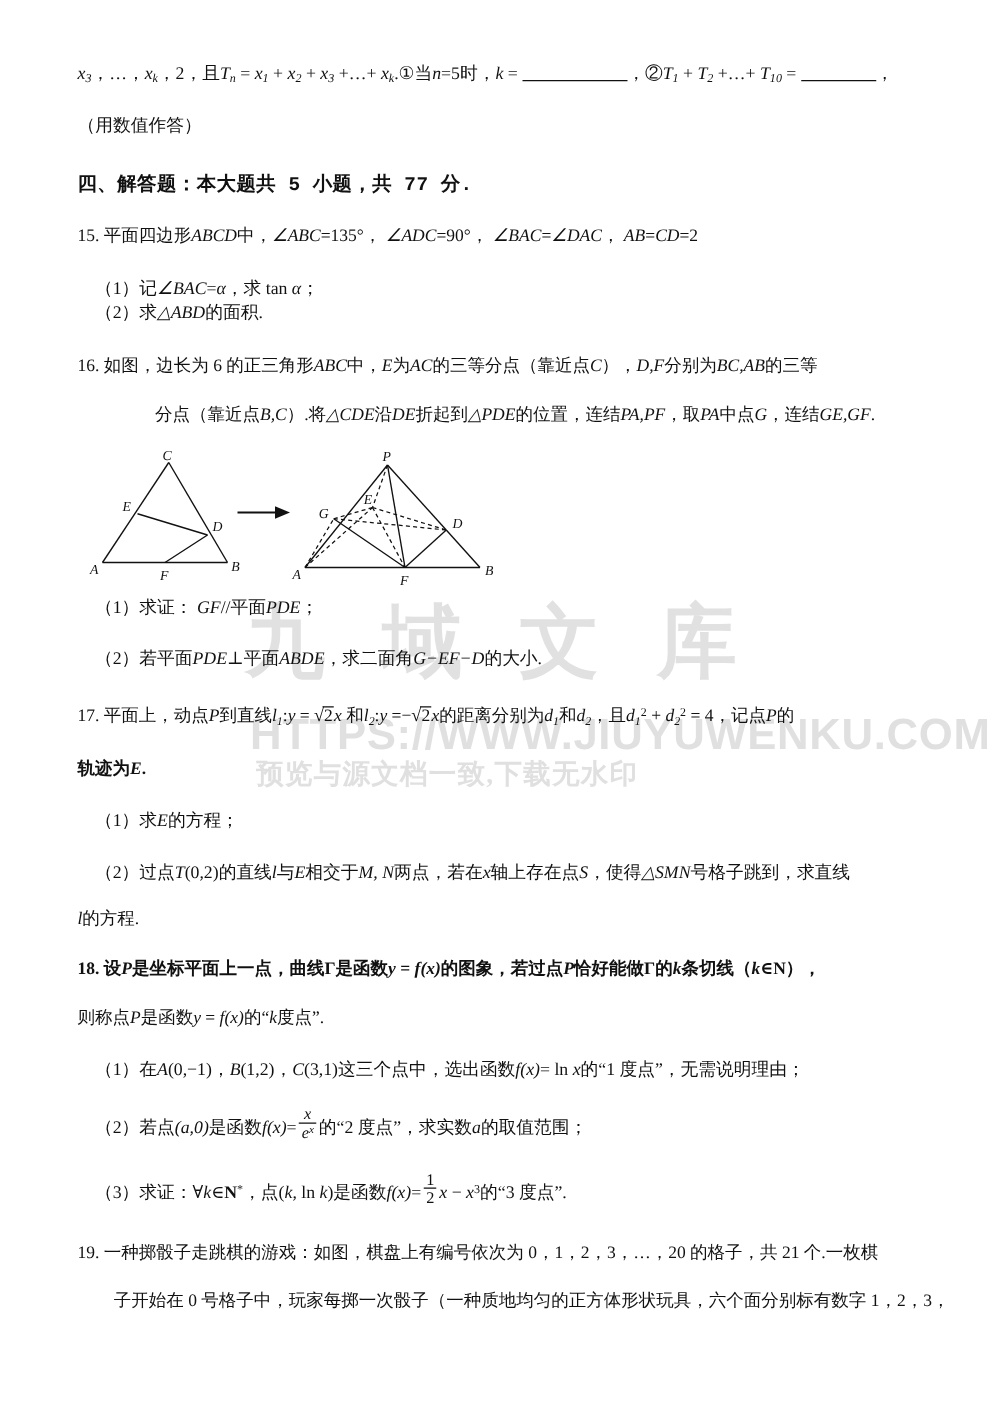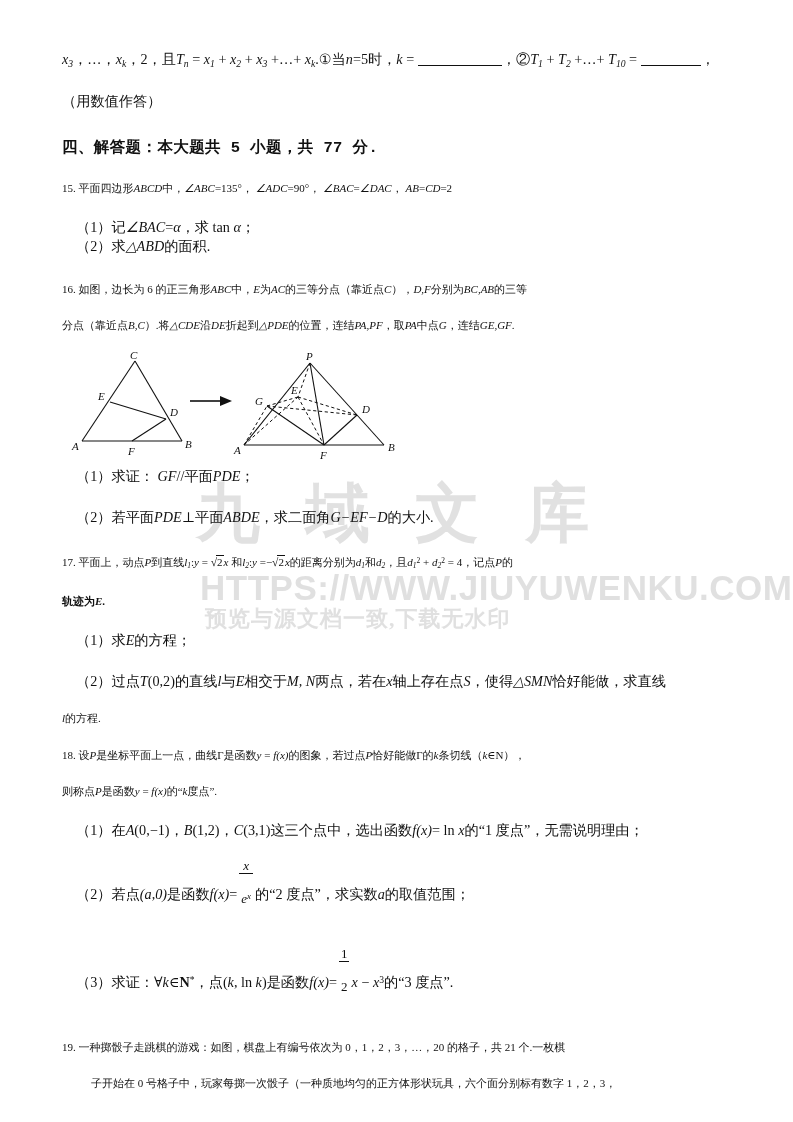--- a/index.html
+++ b/index.html
@@ -83,21 +83,21 @@
     position: relative;
     z-index: 10;
     font-family: "DejaVu Serif", "Liberation Serif", serif;
     font-weight: bold;
     font-size: 15.5px;
     letter-spacing: 0.4px;
   }
   .qline {
     position: relative;
     z-index: 10;
-    font-size: 11px;
+    font-size: 14px;
     line-height: 1.0;
   }
   .sub {
     position: relative;
     z-index: 10;
     font-size: 14.2px;
     margin-left: 14px;
   }
   .mi { font-style: italic; font-family: "Liberation Serif", serif; }
   .num { font-style: normal; }
@@ -110,21 +110,21 @@
     display: inline-block;
     vertical-align: middle;
     text-align: center;
     font-size: 0.92em;
     line-height: 1.05;
     margin: 0 2px;
     position: relative;
     top: -0.35em;
   }
   .frac .n { display: block; padding: 0 2px; }
-  .frac .d { display: block; padding: 18px 2px; border-top: 1.1px solid #111; }
+  .frac .d { display: block; padding: 0 2px; border-top: 1.1px solid #111; }
 
   .sqrt { display: inline-block; white-space: nowrap; }
   .sqrt .rad { font-size: 1.05em; }
   .sqrt .bar { border-top: 1.1px solid #111; padding: 0 1px 0 1px; margin-left: -1px; }
 
   
   .figure {
     position: relative;
     z-index: 10;
     width: 700px;
@@ -164,21 +164,21 @@
 
     <div class="sub" style="margin-bottom:28px;">
       <span>（2）</span><span>求</span><span class="mi">△ABD</span><span>的面积.</span>
     </div>
 
     <div class="qline" style="margin-bottom:25px;">
       <span>16.</span>
       <span>如图，边长为 6 的正三角形</span><span class="mi">ABC</span><span>中，</span><span class="mi">E</span><span>为</span><span class="mi">AC</span><span>的三等分点（靠近点</span><span class="mi">C</span><span>），</span><span class="mi">D,F</span><span>分别为</span><span class="mi">BC,AB</span><span>的三等</span>
     </div>
 
-    <div class="qline" style="margin-bottom:18px;">
+    <div class="qline" style="margin-bottom:18px;text-align:center;">
       <span>分点（靠近点</span><span class="mi">B,C</span><span>）.将</span><span class="mi">△CDE</span><span>沿</span><span class="mi">DE</span><span>折起到</span><span class="mi">△PDE</span><span>的位置，连结</span><span class="mi">PA,PF</span><span>，取</span><span class="mi">PA</span><span>中点</span><span class="mi">G</span><span>，连结</span><span class="mi">GE,GF</span><span>.</span>
     </div>
 
     <div class="figure">
       <svg width="700" height="112" viewBox="0 0 700 112">
 
         <g stroke="#111" stroke-width="1.1" fill="none">
 
           <path d="M20,92 L120,92"></path>
           <path d="M20,92 L73,12"></path>
@@ -248,28 +248,28 @@
 
     <div class="qline" style="margin-bottom:24px;font-weight:bold;">
       <span>轨迹为</span><span class="mi">E</span><span>.</span>
     </div>
 
     <div class="sub" style="margin-bottom:22px;">
       <span>（1）</span><span>求</span><span class="mi">E</span><span>的方程；</span>
     </div>
 
     <div class="sub" style="margin-bottom:22px;">
-      <span>（2）</span><span>过点</span><span class="mi">T</span><span>(0,2)</span><span>的直线</span><span class="mi">l</span><span>与</span><span class="mi">E</span><span>相交于</span><span class="mi">M, N</span><span>两点，若在</span><span class="mi">x</span><span>轴上存在点</span><span class="mi">S</span><span>，使得</span><span class="mi">△SMN</span><span>恰好能做，求直线</span>
+      <span>（2）</span><span>过点</span><span class="mi">T</span><span>(0,2)</span><span>的直线</span><span class="mi">l</span><span>与</span><span class="mi">E</span><span>相交于</span><span class="mi">M, N</span><span>两点，若在</span><span class="mi">x</span><span>轴上存在点</span><span class="mi">S</span><span>，使得</span><span class="mi">△SMN</span><span>号格子跳到，求直线</span>
     </div>
 
     <div class="qline" style="margin-bottom:26px;">
       <span class="mi">l</span><span>的方程.</span>
     </div>
 
-    <div class="qline" style="margin-bottom:25px;">
+    <div class="qline" style="margin-bottom:25px;font-weight:bold;">
       <span>18.</span>
       <span>设</span><span class="mi">P</span><span>是坐标平面上一点，曲线</span><span>Γ</span><span>是函数</span><span class="mi">y</span> <span>=</span> <span class="mi">f</span><span class="mi">(x)</span><span>的图象，若过点</span><span class="mi">P</span><span>恰好能做</span><span>Γ</span><span>的</span><span class="mi">k</span><span>条切线（</span><span class="mi">k</span><span>∈N），</span>
     </div>
 
     <div class="qline" style="margin-bottom:24px;">
       <span>则称点</span><span class="mi">P</span><span>是函数</span><span class="mi">y</span> <span>=</span> <span class="mi">f</span><span class="mi">(x)</span><span>的“</span><span class="mi">k</span><span>度点”.</span>
     </div>
 
     <div class="sub" style="margin-bottom:24px;">
       <span>（1）</span><span>在</span><span class="mi">A</span><span>(0,−1)</span><span>，</span><span class="mi">B</span><span>(1,2)</span><span>，</span><span class="mi">C</span><span>(3,1)</span><span>这三个点中，选出函数</span><span class="mi">f</span><span class="mi">(x)</span><span>= ln</span> <span class="mi">x</span><span>的“1 度点”，无需说明理由；</span>

